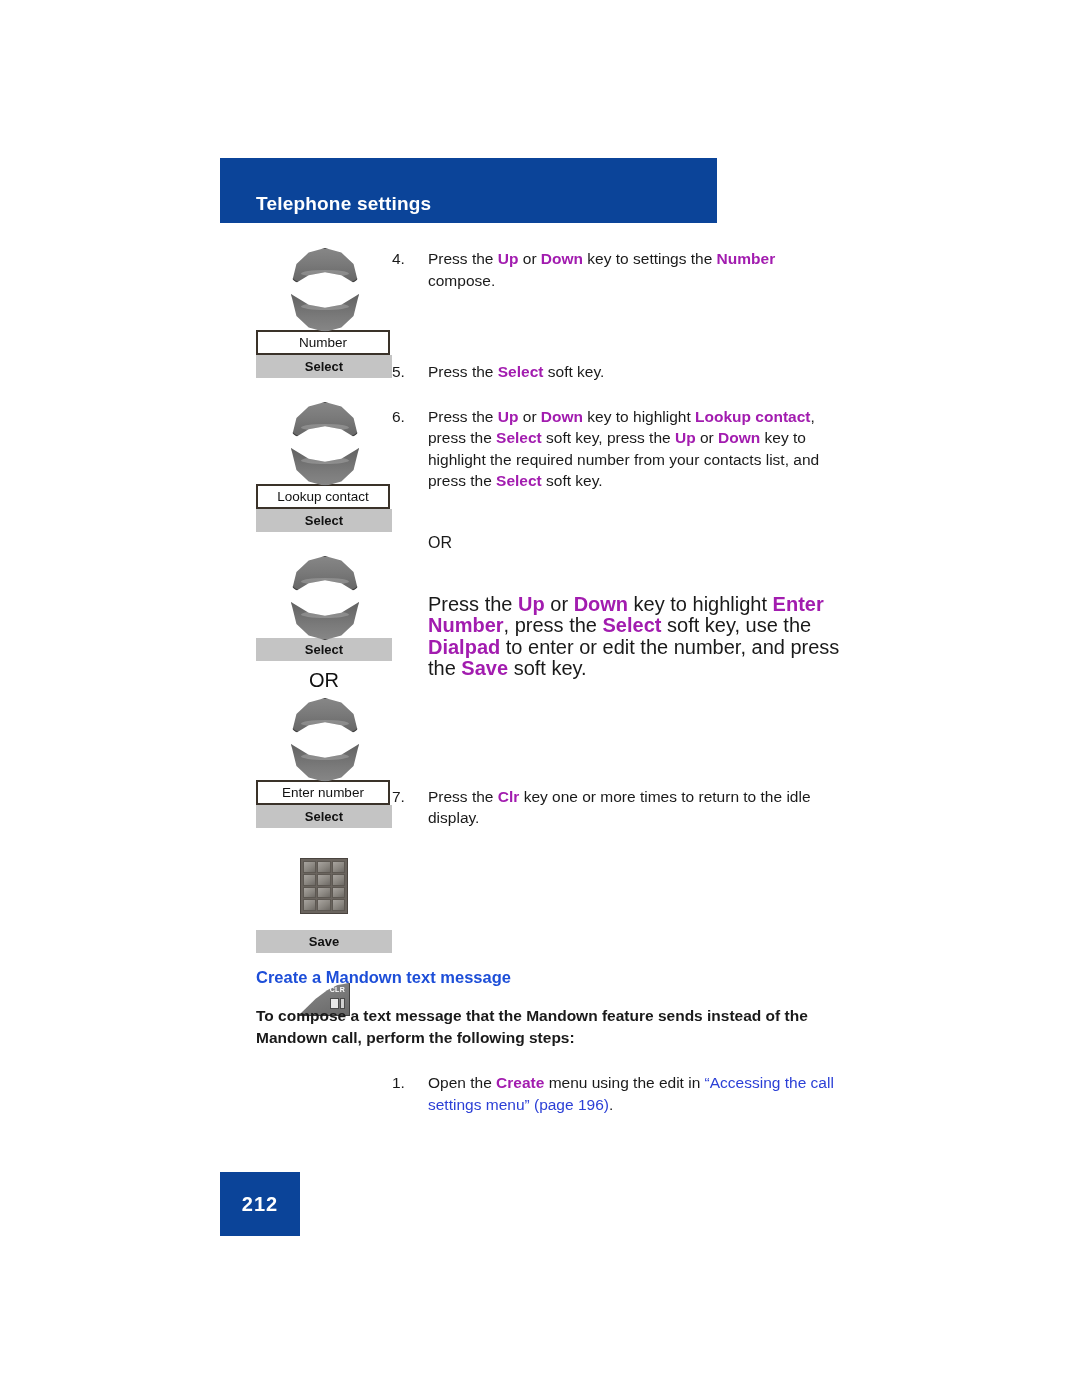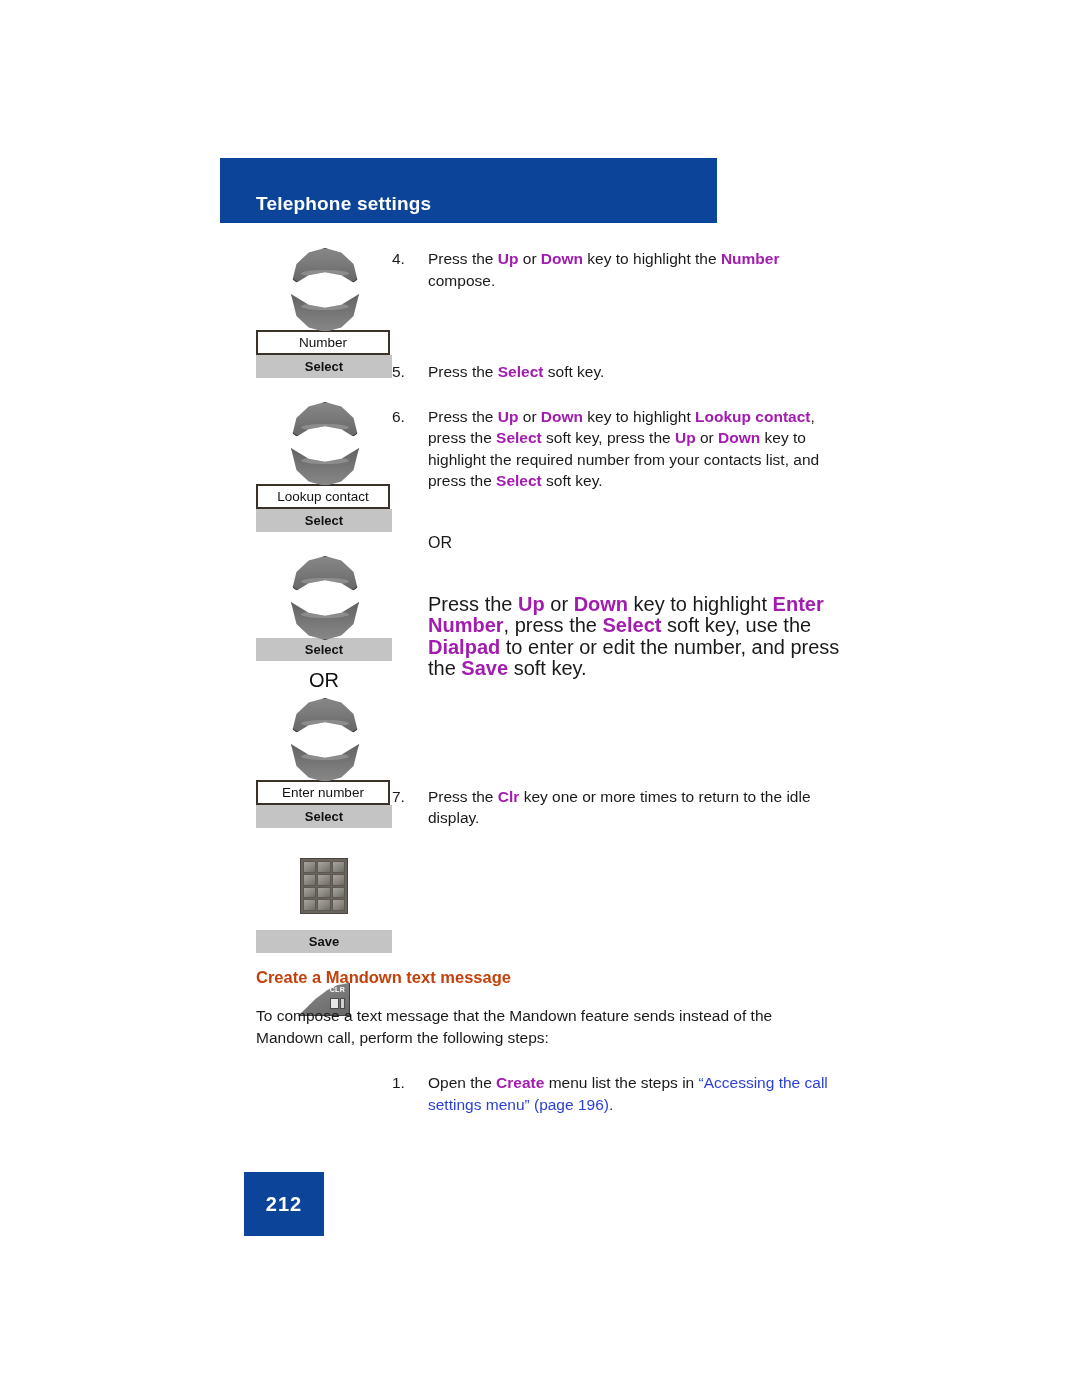--- a/index.html
+++ b/index.html
@@ -224,27 +224,28 @@
   
   .body-block {
     position: absolute;
     left: 256px;
     top: 968px;
     width: 584px;
   }
   .sec-heading {
     font-size: 16.5px;
     font-weight: bold;
-    color: #c2410c;
+    color: #1d4ed8;
     margin-bottom: 18px;
   }
   .body-para {
     font-size: 15.5px;
     line-height: 22px;
     color: #1a1a1a;
+    font-weight: bold;
   }
   .step-lower {
     position: absolute;
     left: 392px;
     top: 1072px;
     width: 448px;
     display: flex;
     font-size: 15.5px;
     line-height: 22px;
     color: #1a1a1a;
@@ -255,21 +256,20 @@
   .page-box {
     position: absolute;
     left: 220px;
     top: 1172px;
     width: 80px;
     height: 64px;
     background: #0B4499;
     display: flex;
     align-items: center;
     justify-content: center;
-    margin-left: 24px;
   }
   .page-num {
     color: #ffffff;
     font-size: 20px;
     font-weight: bold;
     letter-spacing: 1px;
   }
 </style>
 </head>
 <body>
@@ -361,21 +361,21 @@
         <i class="b"></i>
       </div>
     </div>
   </div>
 </div>
 
 <div class="text-col">
 
   <div class="step">
     <div class="num">4.</div>
-    <div class="txt"><span>Press the </span><b class="kw">Up</b><span> or </span><b class="kw">Down</b><span> key to highlight the </span><b class="kw">Number</b><span> compose.</span></div>
+    <div class="txt"><span>Press the </span><b class="kw">Up</b><span> or </span><b class="kw">Down</b><span> key to settings the </span><b class="kw">Number</b><span> compose.</span></div>
   </div>
 
   <div style="height:70px"></div>
 
   <div class="step">
     <div class="num">5.</div>
     <div class="txt"><span>Press the </span><b class="kw">Select</b><span> soft key.</span></div>
   </div>
 
   <div style="height:23px"></div>
@@ -401,18 +401,18 @@
   </div>
 </div>
 
 <div class="body-block">
   <div class="sec-heading">Create a Mandown text message</div>
   <div class="body-para">To compose a text message that the Mandown feature sends instead of the Mandown call, perform the following steps:</div>
 </div>
 
 <div class="step-lower">
   <div class="num">1.</div>
-  <div class="txt"><span>Open the </span><b class="kw">Create</b><span> menu list the steps in </span><a class="xref" href="#">“Accessing the call settings menu” (page 196)</a><span>.</span></div>
+  <div class="txt"><span>Open the </span><b class="kw">Create</b><span> menu using the edit in </span><a class="xref" href="#">“Accessing the call settings menu” (page 196)</a><span>.</span></div>
 </div>
 
 <div class="page-box">
   <div class="page-num">212</div>
 </div>
 
 </body></html>

